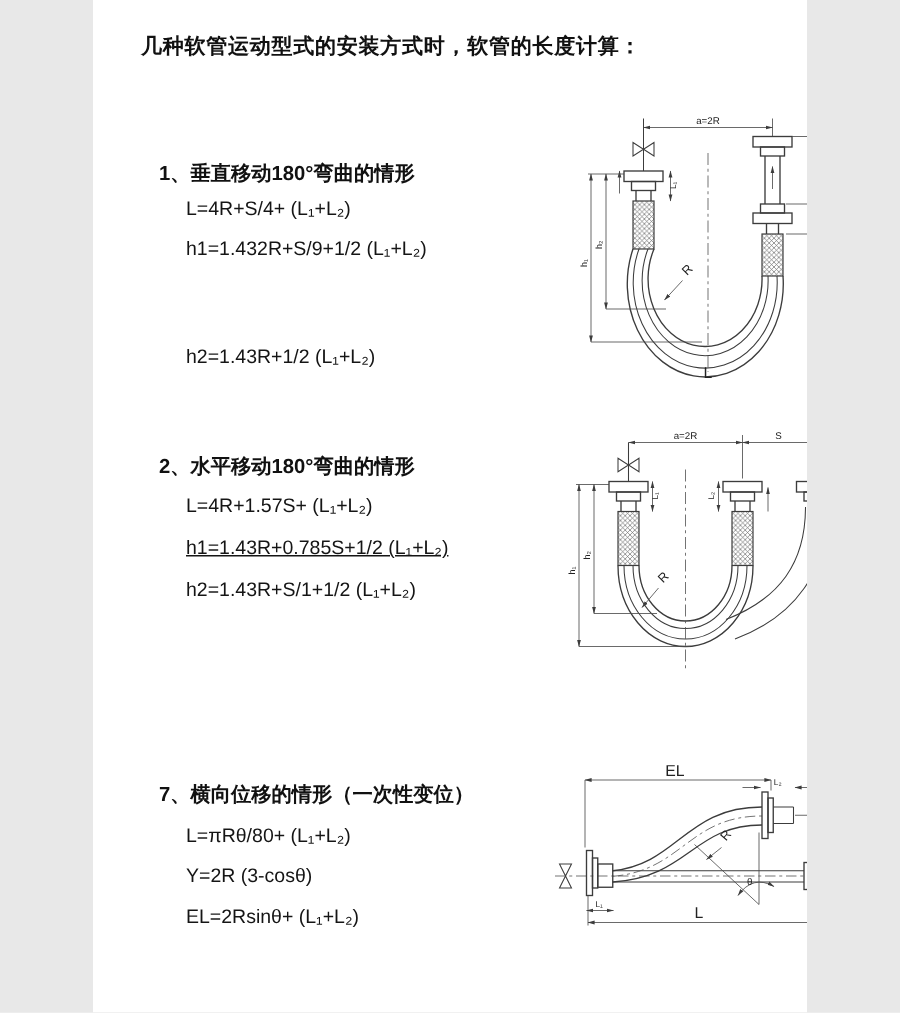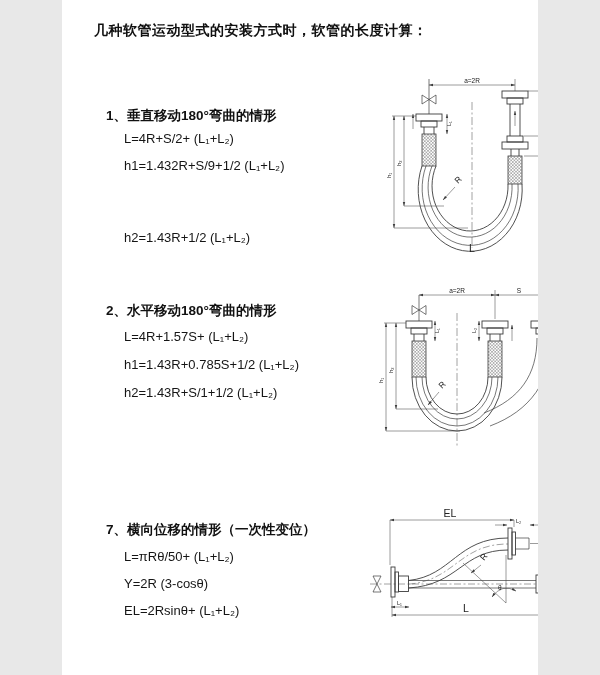--- a/index.html
+++ b/index.html
@@ -21,31 +21,31 @@
   .braidr{stroke:#3c3c3c;stroke-width:.8;}
 </style>
 </head>
 <body>
 
 <div class="page">
 
   <div class="title">几种软管运动型式的安装方式时，软管的长度计算：</div>
 
   <div class="heading" style="top:107px;">1、垂直移动180°弯曲的情形</div>
-  <div class="formula" style="top:131px;">L=4R+S/2+ (L₁+L₂)</div>
+  <div class="formula" style="top:131px;">L=4R+S/4+ (L₁+L₂)</div>
   <div class="formula" style="top:158px;">h1=1.432R+S/9+1/2 (L₁+L₂)</div>
   <div class="formula" style="top:186px;margin-top:44px;">h2=1.43R+1/2 (L₁+L₂)</div>
 
   <div class="heading" style="top:302px;">2、水平移动180°弯曲的情形</div>
   <div class="formula" style="top:329px;">L=4R+1.57S+ (L₁+L₂)</div>
-  <div class="formula" style="top:357px;">h1=1.43R+0.785S+1/2 (L₁+L₂)</div>
+  <div class="formula" style="top:357px;text-decoration:underline;">h1=1.43R+0.785S+1/2 (L₁+L₂)</div>
   <div class="formula" style="top:385px;">h2=1.43R+S/1+1/2 (L₁+L₂)</div>
 
   <div class="heading" style="top:521px;">7、横向位移的情形（一次性变位）</div>
-  <div class="formula" style="top:549px;">L=πRθ/50+ (L₁+L₂)</div>
+  <div class="formula" style="top:549px;">L=πRθ/80+ (L₁+L₂)</div>
   <div class="formula" style="top:576px;">Y=2R (3-cosθ)</div>
   <div class="formula" style="top:603px;text-align:right;">EL=2Rsinθ+ (L₁+L₂)</div>
 
   <svg style="left:310px;top:66px;" width="290" height="196" viewBox="0 0 290 196">
     <defs>
       <marker id="ar1" markerWidth="9" markerHeight="6" refX="8" refY="3" orient="auto-start-reverse">
         <path d="M0,0.7 L8.5,3 L0,5.3 Z" fill="#3c3c3c"></path>
       </marker>
       <pattern id="braid1" width="3.2" height="3.2" patternUnits="userSpaceOnUse">
         <path d="M0,3.2 L3.2,0 M0,0 L3.2,3.2" stroke="#6a6a6a" stroke-width="0.45"></path>

